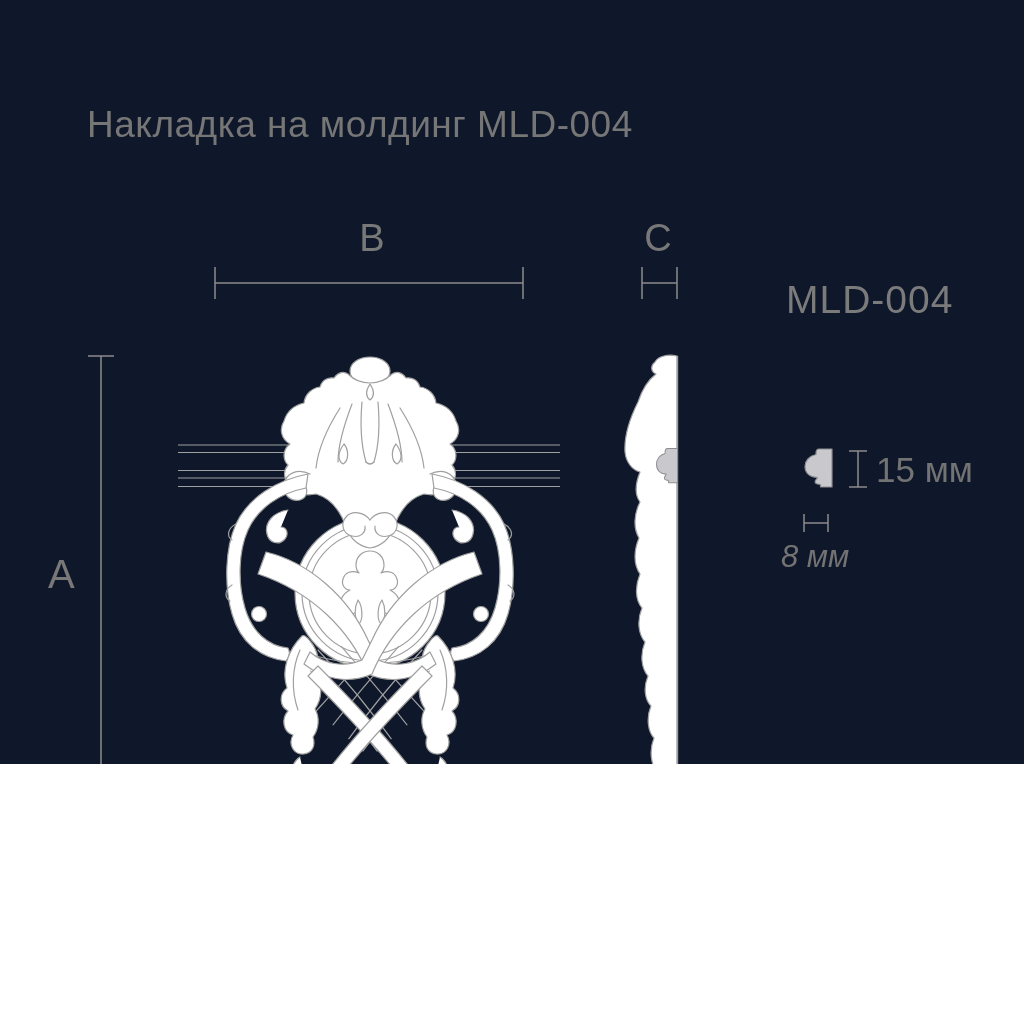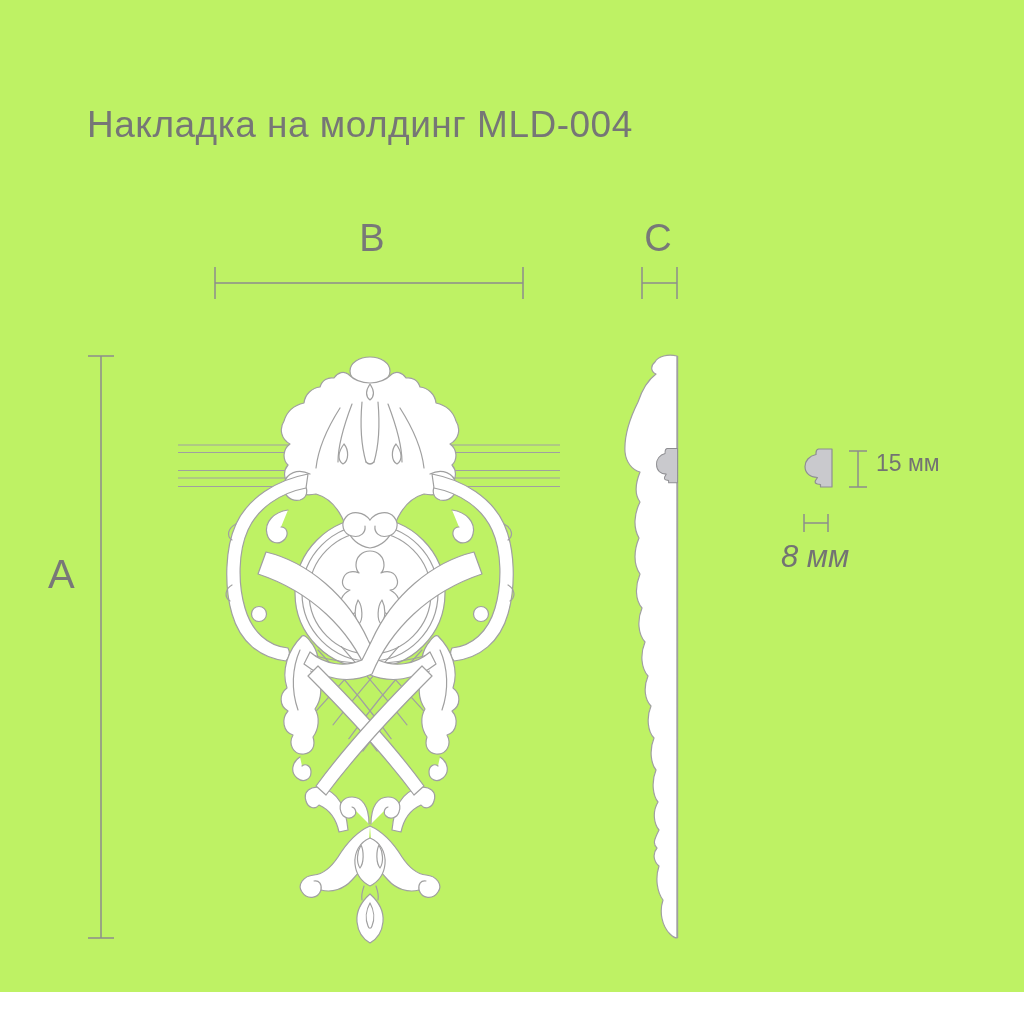--- a/index.html
+++ b/index.html
@@ -1,35 +1,35 @@
 <!DOCTYPE html>
 <html><head>
 <meta charset="utf-8">
 <style>
   html,body{margin:0;padding:0;background:#ffffff;}
   #canvas{
     position:relative;
-    width:1024px;height:992px;
-    background:#bef264;
+    width:1024px;height:764px;
+    background:#0f172a;
     overflow:hidden;
     font-family:"Liberation Sans", sans-serif;
   }
   .lbl{
     position:absolute;
     color:#787878;
     font-family:"Liberation Sans", sans-serif;
     white-space:nowrap;
     line-height:1;
   }
   #title{left:87px;top:106px;font-size:37px;letter-spacing:0.5px;color:#767676;}
   #lblB{left:347px;top:219px;font-size:38px;width:50px;text-align:center;}
   #lblC{left:633px;top:219px;font-size:38px;width:50px;text-align:center;}
   #lblA{left:48px;top:554px;font-size:40px;}
   #code{left:786px;top:280px;font-size:39px;letter-spacing:1px;color:#7b7b7b;}
-  #dim15{left:876px;top:452px;font-size:23px;color:#737373;}
+  #dim15{left:876px;top:452px;font-size:35px;color:#737373;}
   #dim8{left:781px;top:541px;font-size:31px;color:#737373;font-style:italic;}
   svg{position:absolute;left:0;top:0;}
 </style>
 </head>
 <body>
 
 <div id="canvas">
 
   <svg width="1024" height="1024" viewBox="0 0 1024 1024">
     <defs>
@@ -203,16 +203,17 @@
       <line x1="804" y1="523" x2="828" y2="523"></line>
       <line x1="804" y1="514" x2="804" y2="532"></line>
       <line x1="828" y1="514" x2="828" y2="532"></line>
     </g>
   </svg>
 
   <div class="lbl" id="title">Накладка на молдинг MLD-004</div>
   <div class="lbl" id="lblB">B</div>
   <div class="lbl" id="lblC">C</div>
   <div class="lbl" id="lblA">A</div>
+  <div class="lbl" id="code">MLD-004</div>
   <div class="lbl" id="dim15">15 мм</div>
   <div class="lbl" id="dim8">8 мм</div>
 
 </div>
 
 </body></html>

